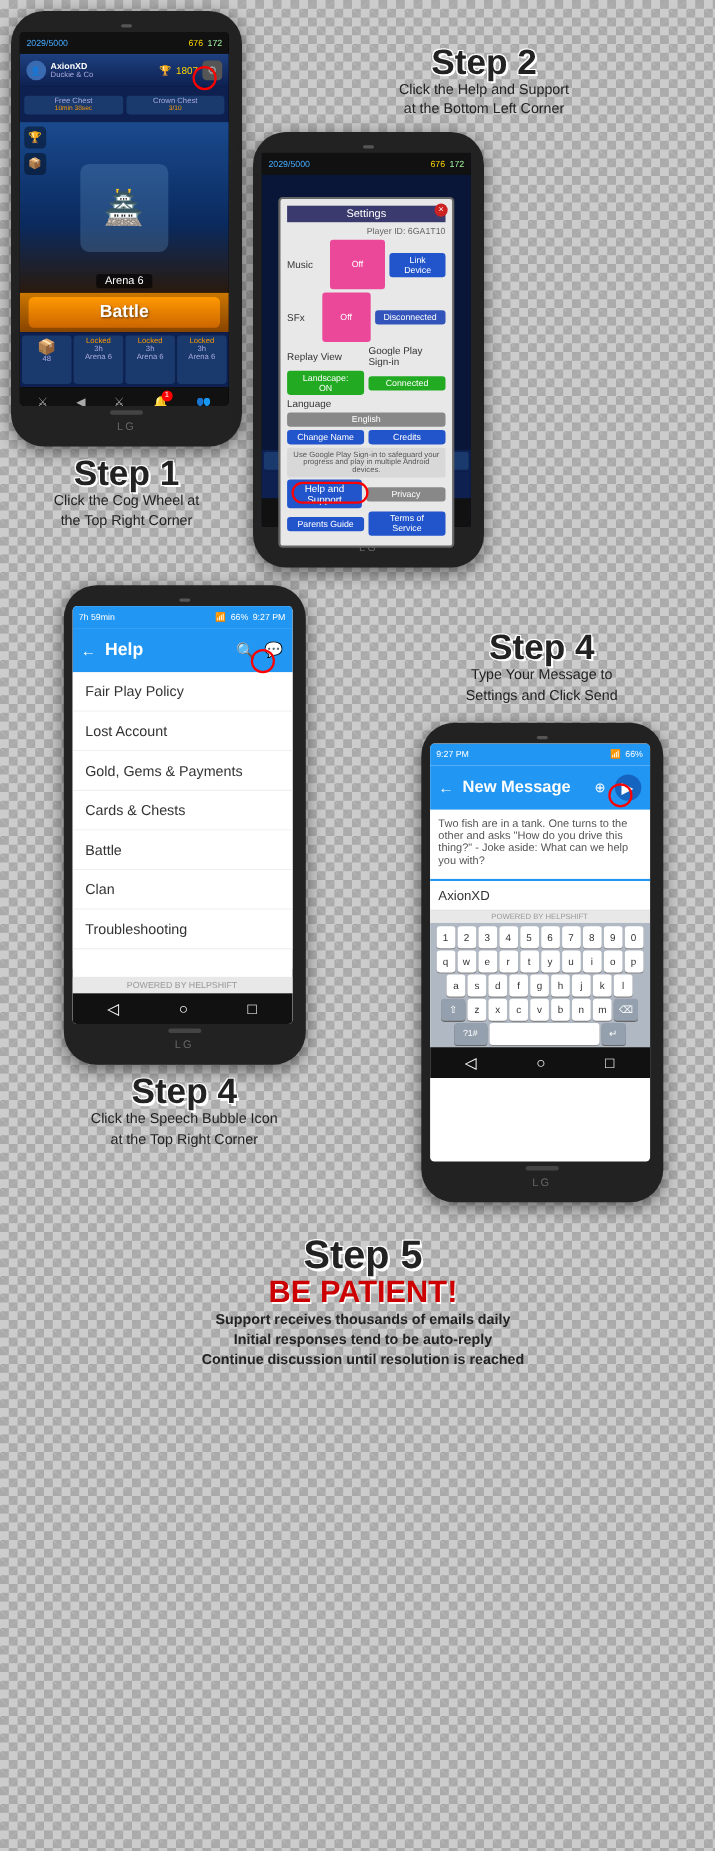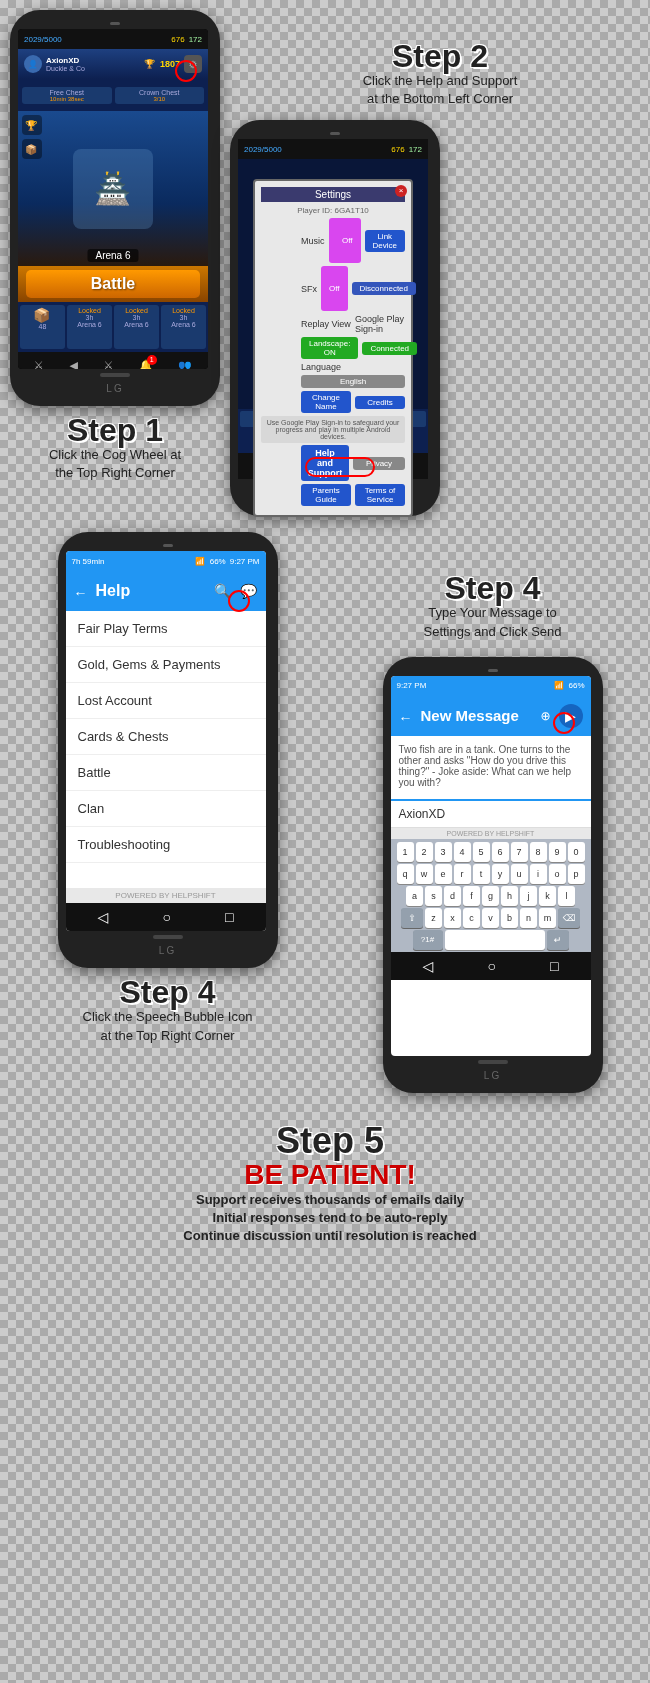--- a/index.html
+++ b/index.html
@@ -107,36 +107,35 @@
       font-size: 10px;
       padding: 2px;
       margin-bottom: 4px;
     }
     .settings-row {
       display: flex;
       gap: 4px;
       margin-bottom: 3px;
       align-items: center;
       justify-content: space-between;
-      margin-left: 40px;
     }
     .settings-label {
       font-size: 9px;
       color: #333;
       flex: 1;
     }
     .btn-red {
-      background: #d946ef;
+      background: #ec4899;
       color: #fff;
       border: none;
       border-radius: 3px;
       font-size: 8px;
       padding: 18px 8px;
       flex: 1;
-      text-align: right;
+      text-align: center;
     }
     .btn-blue {
       background: #2255cc;
       color: #fff;
       border: none;
       border-radius: 3px;
       font-size: 8px;
       padding: 2px 8px;
       flex: 1;
       text-align: center;
@@ -313,21 +312,21 @@
               <div style="width:18px;height:18px;background:#3a6aaf;border-radius:50%;display:flex;align-items:center;justify-content:center;">
                 <span style="color:#fff;font-size:8px;">👤</span>
               </div>
               <div>
                 <div style="color:#fff;font-size:8px;font-weight:bold;">AxionXD</div>
                 <div style="color:#aad;font-size:7px;">Duckie &amp; Co</div>
               </div>
             </div>
             <div style="display:flex;align-items:center;gap:4px;">
               <span style="color:#ffd700;font-size:9px;">🏆</span>
-              <span style="color:#ffd700;font-size:9px;font-weight:bold;">1807</span>
+              <span style="color:#ffd700;font-size:9px;">1807</span>
               <div style="width:18px;height:18px;background:#555;border-radius:4px;display:flex;align-items:center;justify-content:center;position:relative;">
                 <span style="color:#aaa;font-size:10px;">⚙</span>
                 <div class="gear-highlight"></div>
               </div>
             </div>
           </div>
 
           <div style="background:#0d2050;display:flex;padding:3px 4px;gap:3px;height:32px;align-items:center;">
             <div style="background:#1a3a6e;border-radius:3px;padding:2px 4px;flex:1;text-align:center;">
               <div style="color:#aad;font-size:7px;">Free Chest</div>
@@ -419,21 +418,21 @@
             <span style="color:#4af;font-size:8px;">2029/5000</span>
             <div style="display:flex;gap:4px;">
               <span style="color:#ffd700;font-size:8px;">676</span>
               <span style="color:#a0f0a0;font-size:8px;">172</span>
             </div>
           </div>
 
           <div class="settings-overlay">
             <div class="settings-close">×</div>
             <div class="settings-title">Settings</div>
-            <div style="font-size:8px;color:#666;text-align:center;margin-bottom:3px;">Player ID: 6GA1T10</div>
+            <div style="font-size:8px;color:#666;text-align:right;margin-bottom:3px;">Player ID: 6GA1T10</div>
 
             <div class="settings-row">
               <span class="settings-label">Music</span>
               <div class="btn-red">Off</div>
               <div class="btn-blue">Link Device</div>
             </div>
             <div class="settings-row">
               <span class="settings-label">SFx</span>
               <div class="btn-red">Off</div>
               <div class="btn-blue" style="background:#3355bb;">Disconnected</div>
@@ -451,21 +450,21 @@
             </div>
             <div class="settings-row">
               <div class="btn-gray">English</div>
             </div>
             <div class="settings-row">
               <div class="btn-blue">Change Name</div>
               <div class="btn-blue">Credits</div>
             </div>
             <div style="font-size:7px;color:#555;text-align:center;margin:2px 0;background:#d8d8d8;padding:3px;border-radius:2px;">Use Google Play Sign-in to safeguard your progress and play in multiple Android devices.</div>
             <div class="settings-row" style="position:relative;">
-              <div class="help-support-btn" style="flex:1;font-weight:bold;">Help and Support</div>
+              <div class="help-support-btn" style="flex:1;">Help and Support</div>
               <div class="btn-gray">Privacy</div>
               <div class="hs-highlight"></div>
             </div>
             <div class="settings-row">
               <div class="btn-blue">Parents Guide</div>
               <div class="btn-blue">Terms of Service</div>
             </div>
           </div>
 
           <div style="position:absolute;bottom:50px;left:0;right:0;background:#0d2050;display:flex;padding:2px;gap:2px;z-index:1;">
@@ -515,23 +514,23 @@
             <span style="font-size:14px;">←</span>
             <span style="font-size:16px;font-weight:bold;flex:1;">Help</span>
             <span style="font-size:14px;">🔍</span>
             <div style="position:relative;">
               <span style="font-size:14px;">💬</span>
               <div class="bubble-highlight"></div>
             </div>
           </div>
 
           <div style="background:#fff;overflow-y:auto;height:270px;">
-            <div class="help-list-item">Fair Play Terms</div>
+            <div class="help-list-item">Fair Play Policy</div>
+            <div class="help-list-item">Lost Account</div>
             <div class="help-list-item">Gold, Gems &amp; Payments</div>
-            <div class="help-list-item">Lost Account</div>
             <div class="help-list-item">Cards &amp; Chests</div>
             <div class="help-list-item">Battle</div>
             <div class="help-list-item">Clan</div>
             <div class="help-list-item">Troubleshooting</div>
 
           </div>
 
           <div style="background:#e8e8e8;text-align:center;font-size:8px;color:#999;padding:3px;position:absolute;bottom:28px;left:0;right:0;">POWERED BY HELPSHIFT</div>
 
           <div style="background:#111;display:flex;justify-content:space-around;padding:5px;height:28px;align-items:center;position:absolute;bottom:0;left:0;right:0;">

